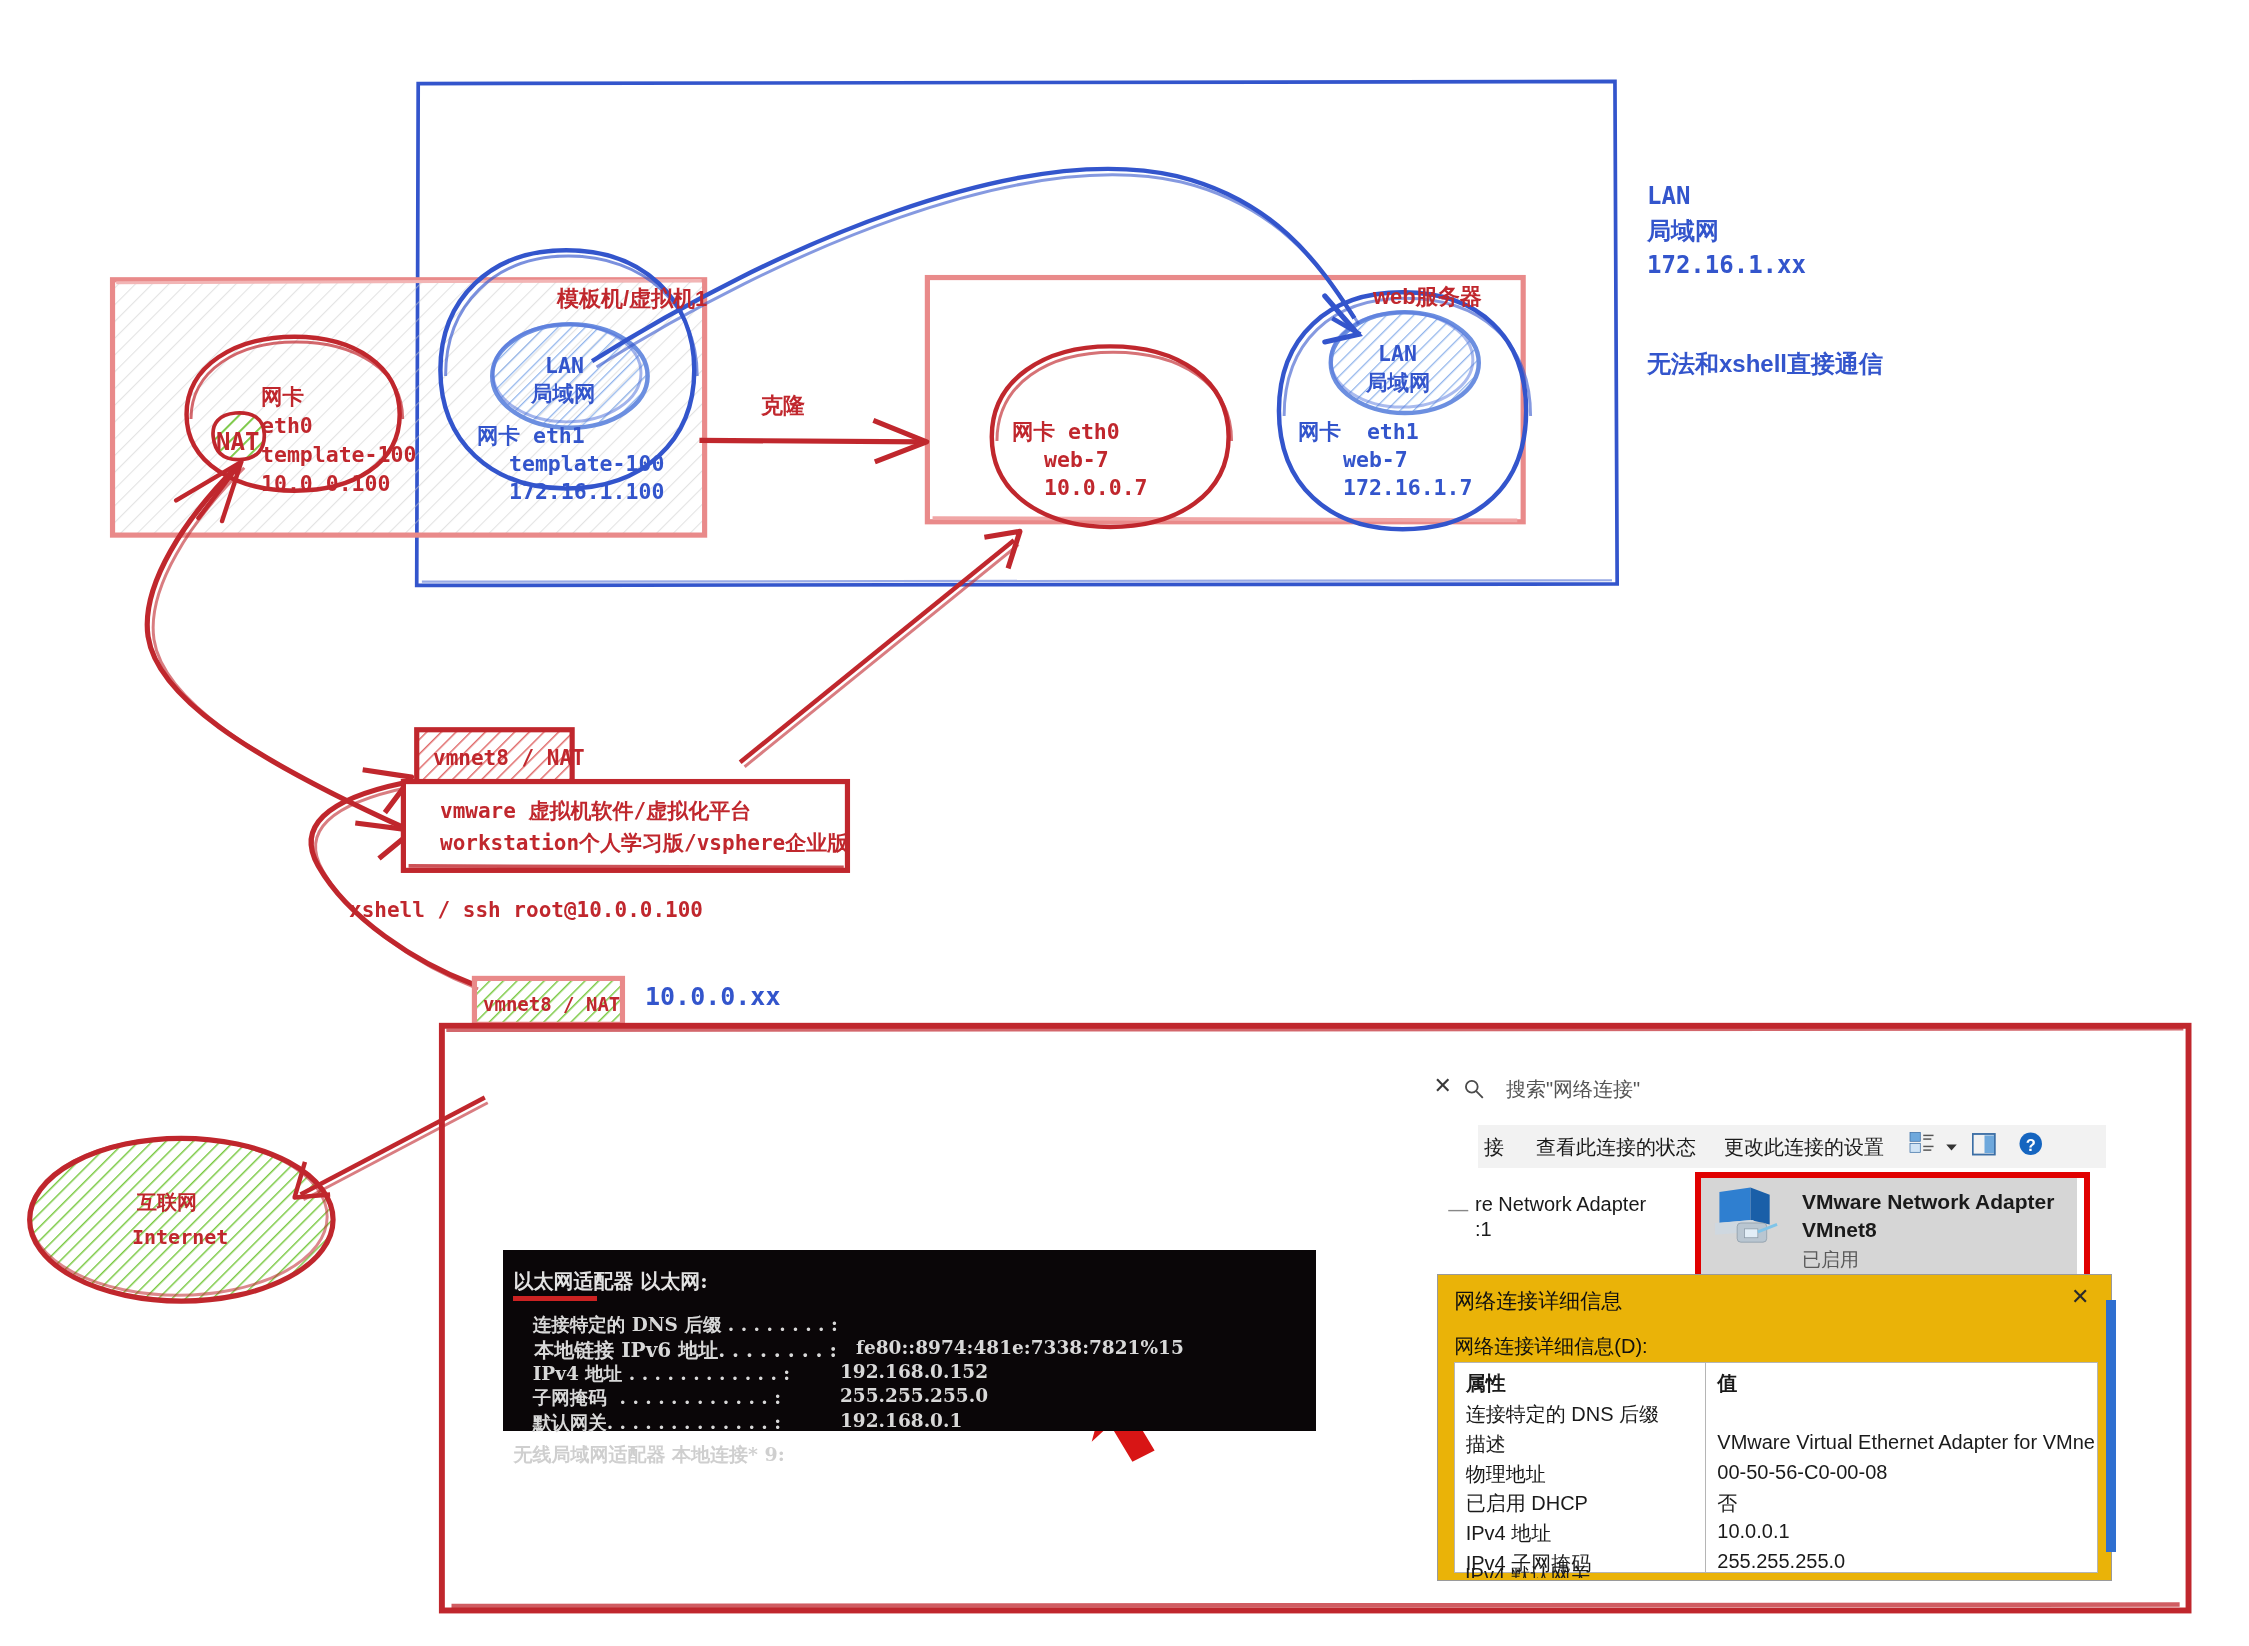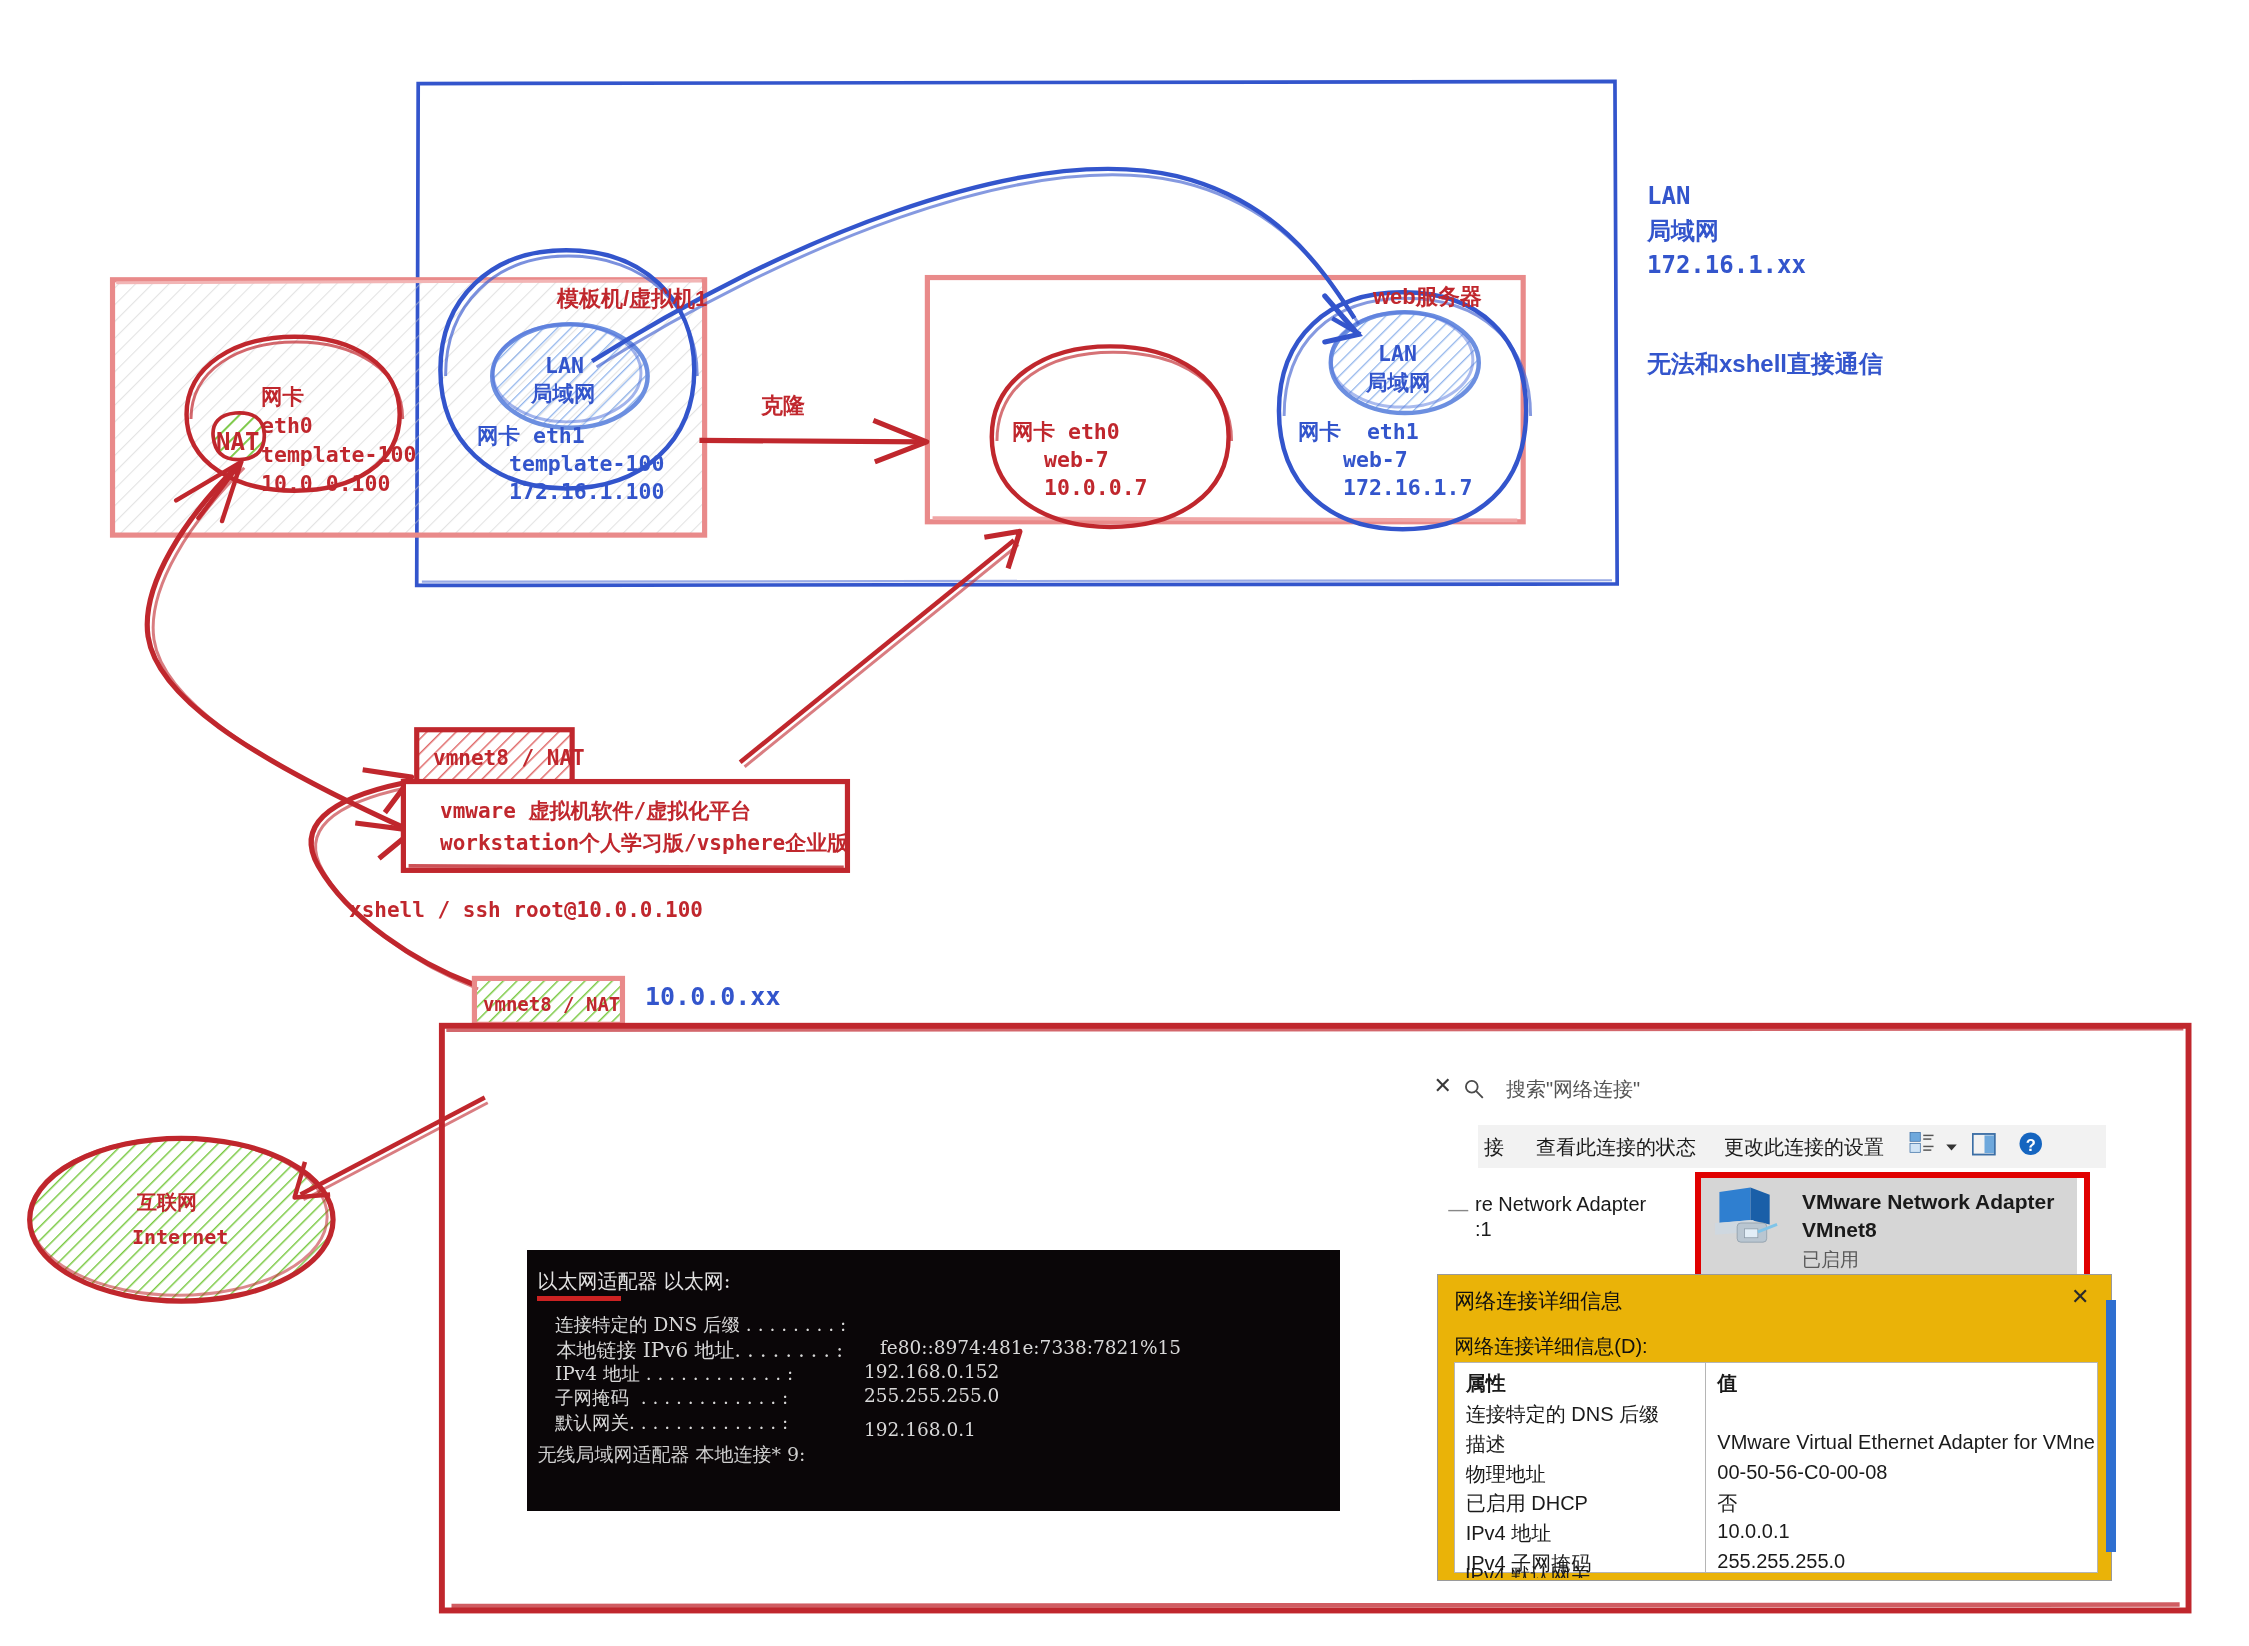--- a/index.html
+++ b/index.html
@@ -235,38 +235,38 @@
   <div class="txt mono red bold" style="left:349px;top:897px;font-size:21px;">xshell / ssh root@10.0.0.100</div>
 
   <div class="txt mono red bold" style="left:483px;top:992px;font-size:19px;">vmnet8 / NAT</div>
 
   <div class="txt mono blue bold" style="left:645px;top:981px;font-size:25px;">10.0.0.xx</div>
 
   <div class="txt red bold" style="left:137px;top:1190px;font-size:20px;">互联网</div>
   <div class="txt mono red bold" style="left:132px;top:1225px;font-size:20px;">Internet</div>
 
 
-  <div class="term" style="left:527px;top:1250px;width:813px;height:261px;">
+  <div class="term" style="left:503px;top:1250px;width:813px;height:181px;font-weight:bold;">
     <div class="line" style="left:10.4px;top:18px;font-size:20px;color:#e3e3e3;">以太网适配器 以太网:</div>
     <div class="term-underline" style="left:10.4px;top:46px;width:84px;"></div>
 
     <div class="line" style="left:10.4px;top:62px;font-size:18.5px;">   连接特定的 DNS 后缀 . . . . . . . . :</div>
     <div class="line" style="left:337px;top:62px;font-size:18.5px;"></div>
 
     <div class="line" style="left:10.4px;top:87px;font-size:20px;">   本地链接 IPv6 地址. . . . . . . . :</div>
     <div class="line" style="left:337px;top:87px;font-size:18.5px;margin-left:16px;">fe80::8974:481e:7338:7821%15</div>
 
     <div class="line" style="left:10.4px;top:111px;font-size:18.5px;">   IPv4 地址 . . . . . . . . . . . . :</div>
     <div class="line" style="left:337px;top:111px;font-size:18.5px;">192.168.0.152</div>
 
     <div class="line" style="left:10.4px;top:135px;font-size:18.5px;">   子网掩码  . . . . . . . . . . . . :</div>
     <div class="line" style="left:337px;top:135px;font-size:18.5px;">255.255.255.0</div>
 
     <div class="line" style="left:10.4px;top:160px;font-size:18.5px;">   默认网关. . . . . . . . . . . . . :</div>
-    <div class="line" style="left:337px;top:160px;font-size:18.5px;margin-top:9px;">192.168.0.1</div>
+    <div class="line" style="left:337px;top:160px;font-size:18.5px;">192.168.0.1</div>
 
     <div class="line" style="left:10.4px;top:192px;font-size:19px;color:#cfcfcf;">无线局域网适配器 本地连接* 9:</div>
   </div>
 
   <div class="winpanel" style="left:1432px;top:1066px;width:673px;height:215px;background:#ffffff;">
 
     <div class="wtxt" style="left:1.5px;top:7.4px;font-size:22px;color:#3a3a3a;">✕</div>
     <svg width="22" height="22" style="position:absolute;left:31px;top:12px;" viewBox="0 0 30 30">
       <circle cx="12" cy="12" r="8" fill="none" stroke="#4a4a4a" stroke-width="2.5"></circle>
       <line x1="18" y1="18" x2="27" y2="27" stroke="#4a4a4a" stroke-width="2.5"></line>

